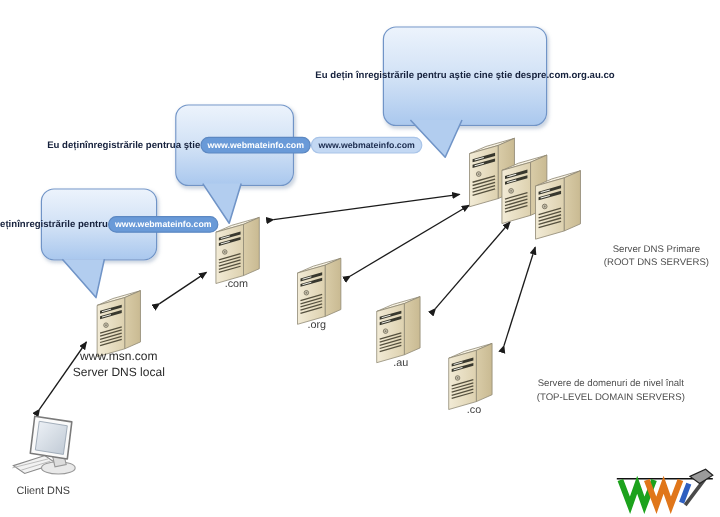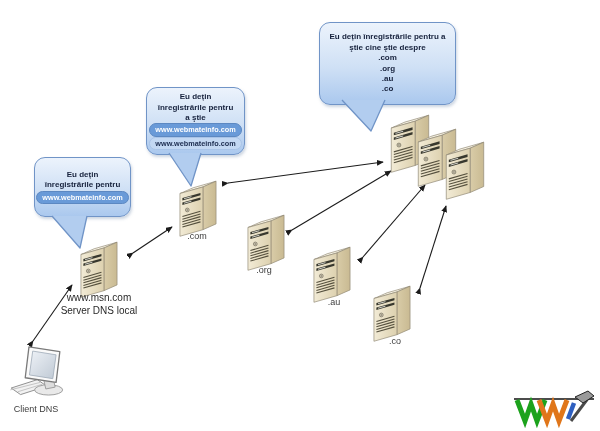--- a/index.html
+++ b/index.html
@@ -6,21 +6,21 @@
   .stage{position:relative;width:600px;height:431px;background:#ffffff;
          font-family:"Liberation Sans",sans-serif;overflow:hidden;}
   .layer{position:absolute;left:0;top:0;}
   #arrows{z-index:1;}
   .tower-svg,.client-svg{position:absolute;z-index:2;}
   .node-label{position:absolute;text-align:center;color:#3d3d3d;font-size:9px;line-height:1.3;z-index:3;}
   .node-label.big{font-size:10px;color:#2a2a2a;}
   .caption{position:absolute;text-align:center;font-size:8px;color:#4f4f4f;line-height:1.4;z-index:3;}
   .bubble{position:absolute;border:1.4px solid #7094c7;border-radius:11px;
           background:linear-gradient(180deg,#ecf3fc 0%,#cfe0f5 55%,#aac8ee 100%);
-          display:flex;flex-direction:column;align-items:center;justify-content:center;
+          display:flex;flex-direction:row;align-items:center;justify-content:center;
           padding:4px 5px;box-sizing:border-box;z-index:4;
           box-shadow:1px 2px 3px rgba(110,135,170,.35);}
   .bline{font-size:8px;font-weight:700;color:#16213c;line-height:1.3;white-space:nowrap;}
   .pill{font-size:7.3px;font-weight:700;border-radius:7px;padding:1px 5px;margin-top:0;
         white-space:nowrap;line-height:1.25;}
   .pill.dark{background:#699ad8;color:#ffffff;border:1px solid #5c88c2;}
   .pill.light{background:#c3d8f3;color:#1b2b4e;border:1px solid #a9c4e8;}
   #tails{z-index:5;pointer-events:none;}
   #logo{position:absolute;left:512px;top:390px;z-index:3;}
 </style>
@@ -121,20 +121,28 @@
   <svg class="tower-svg" style="left:386px;top:111px" width="48" height="63" viewBox="0 0 56 74">
       <use href="#tower-g"></use>
     </svg>
   <svg class="tower-svg" style="left:413px;top:125px" width="48" height="63" viewBox="0 0 56 74">
       <use href="#tower-g"></use>
     </svg>
   <svg class="tower-svg" style="left:441px;top:138px" width="48" height="63" viewBox="0 0 56 74">
       <use href="#tower-g"></use>
     </svg>
 
+  <div class="caption" style="left:496px;top:202px;width:102px">
+    <div>Server DNS Primare</div>
+    <div>(ROOT DNS SERVERS)</div>
+  </div>
+  <div class="caption" style="left:420px;top:314px;width:178px">
+    <div>Servere de domenuri de nivel înalt</div>
+    <div>(TOP-LEVEL DOMAIN SERVERS)</div>
+  </div>
 
   <div class="bubble" style="left:34px;top:157px;width:97px;height:60px">
     <div class="bline">Eu dețin</div>
     <div class="bline">înregistrările pentru</div>
     <div class="pill dark">www.webmateinfo.com</div>
   </div>
 
   <div class="bubble" style="left:146px;top:87px;width:99px;height:68px">
     <div class="bline">Eu dețin</div>
     <div class="bline">înregistrările pentru</div>

